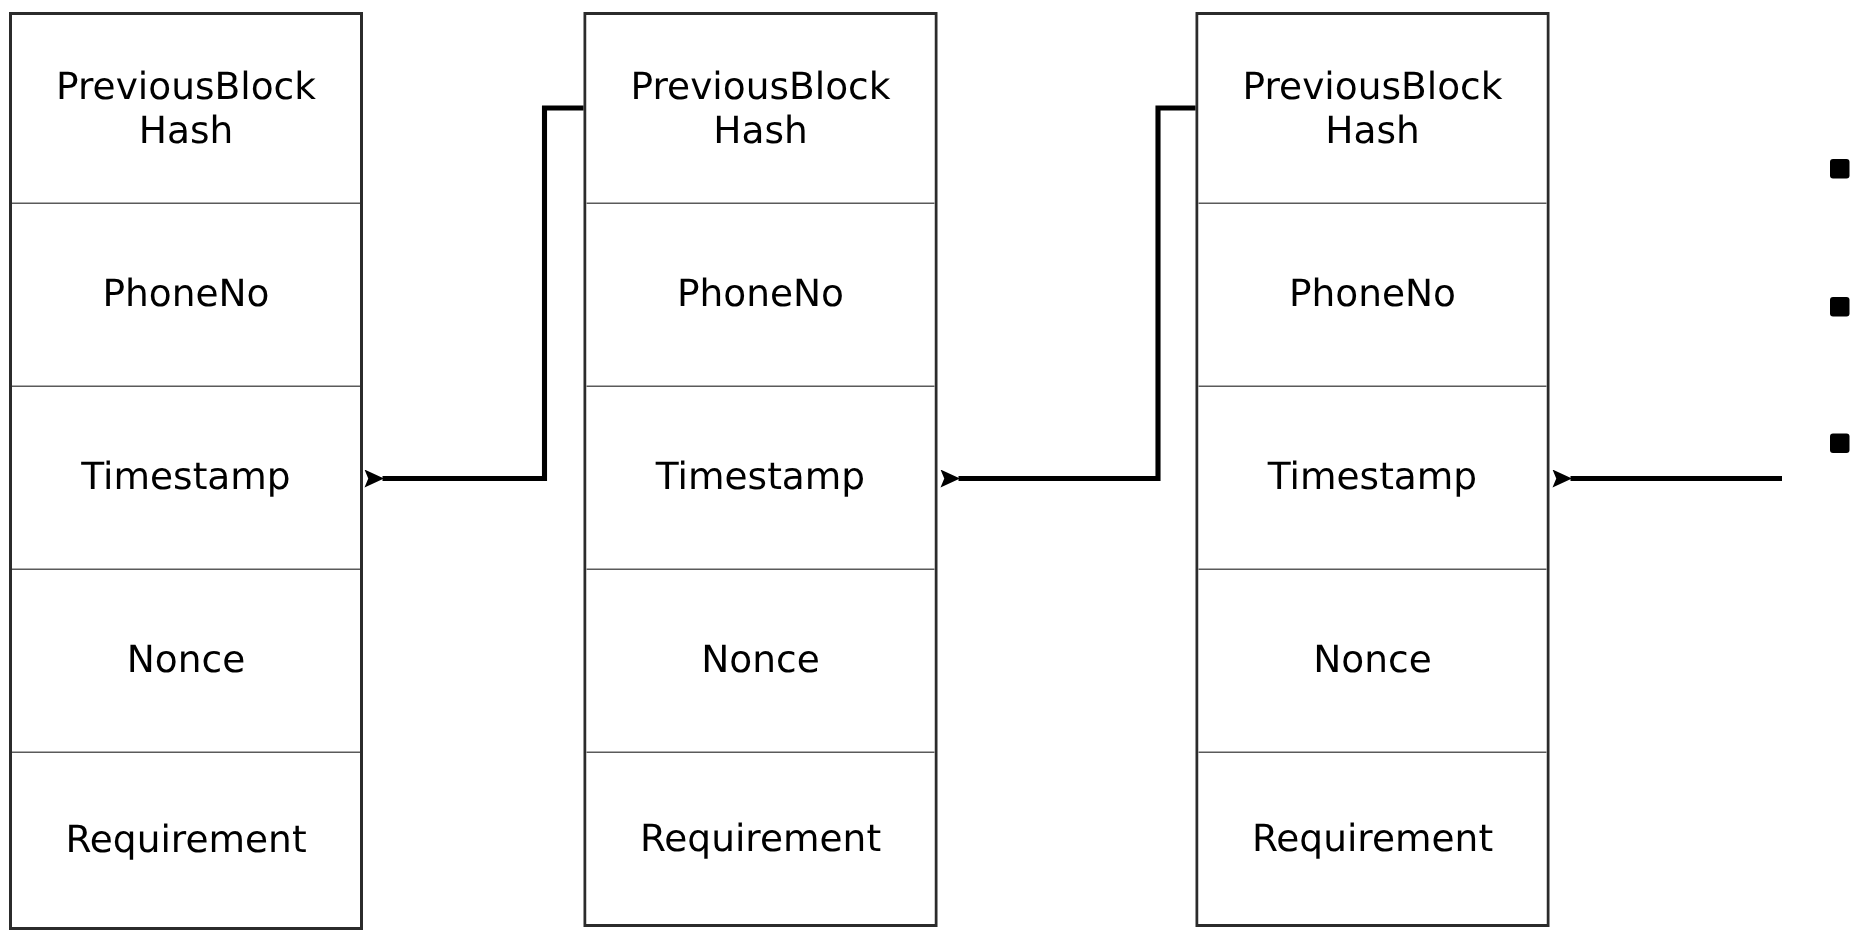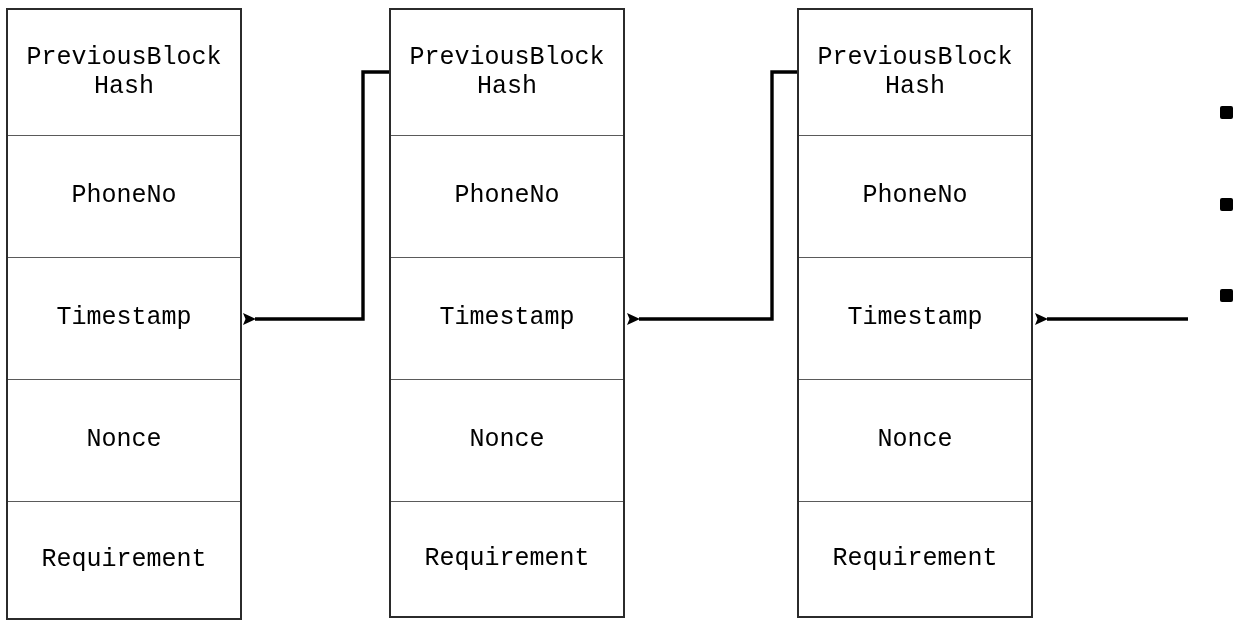--- a/index.html
+++ b/index.html
@@ -19,21 +19,20 @@
     background: #ffffff;
     overflow: hidden;
   }
   .block {
     position: absolute;
     box-sizing: border-box;
     border: 2px solid #2b2b2b;
     background: #ffffff;
     display: flex;
     flex-direction: column;
-    font-family: Liberation Mono, monospace;
   }
   .block-field {
     box-sizing: border-box;
     flex: 0 0 auto;
     border-bottom: 1px solid #5a5a5a;
     display: flex;
     align-items: center;
     justify-content: center;
     text-align: center;
     line-height: 1.14;

